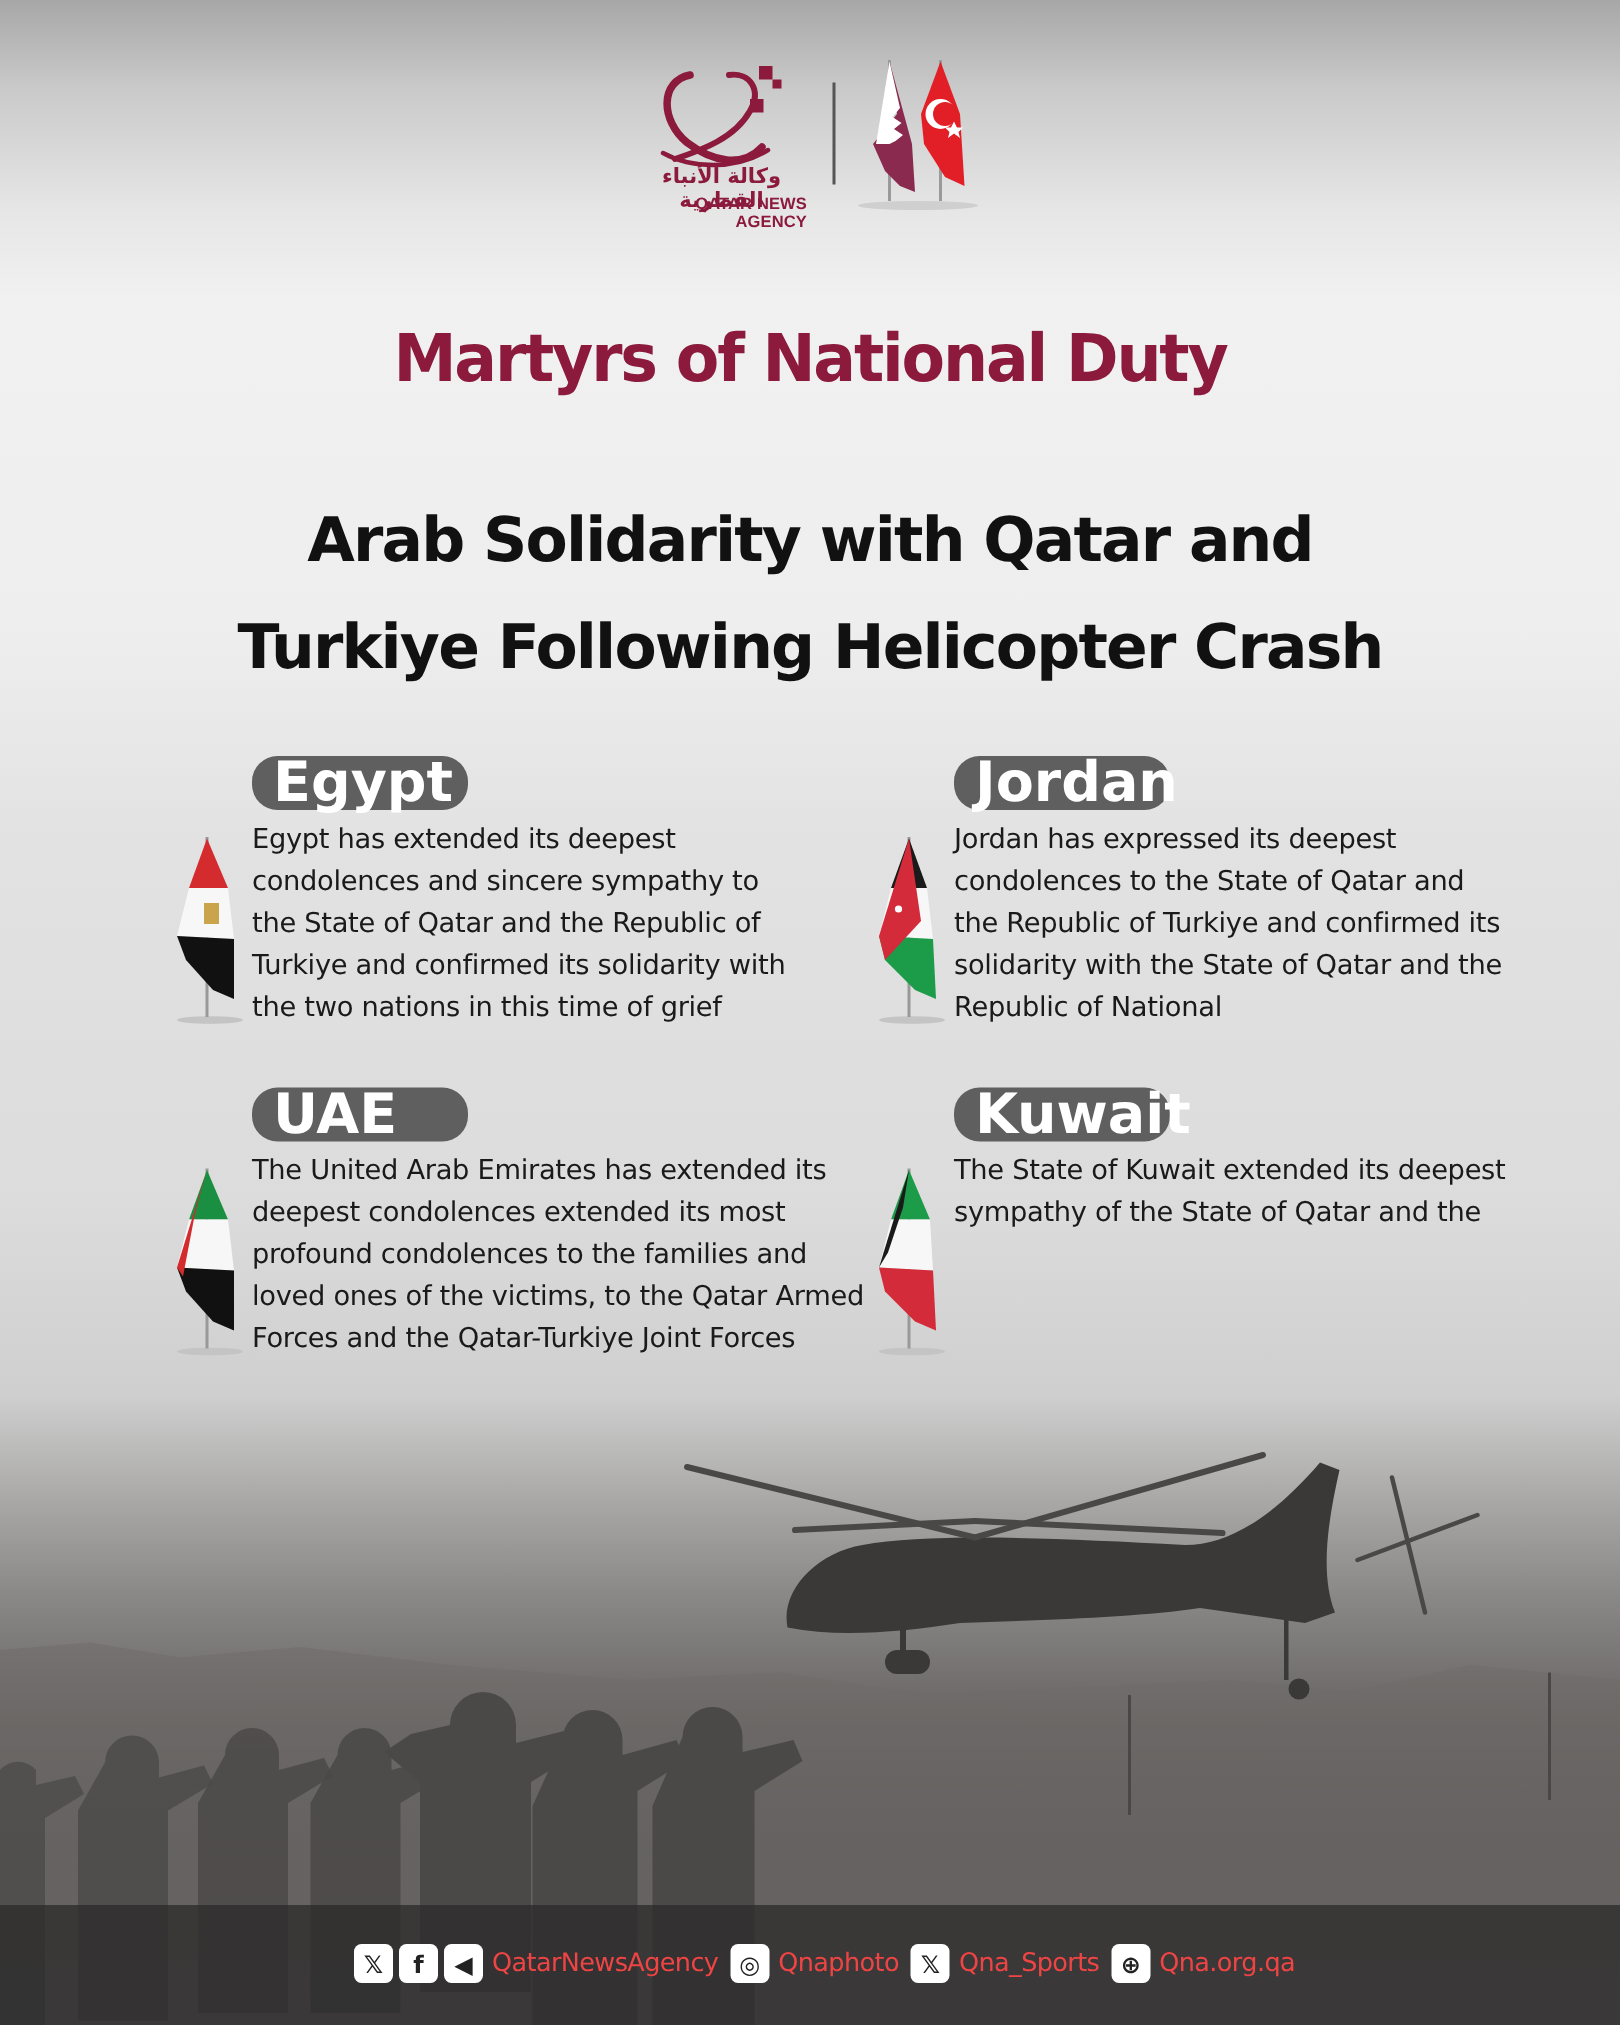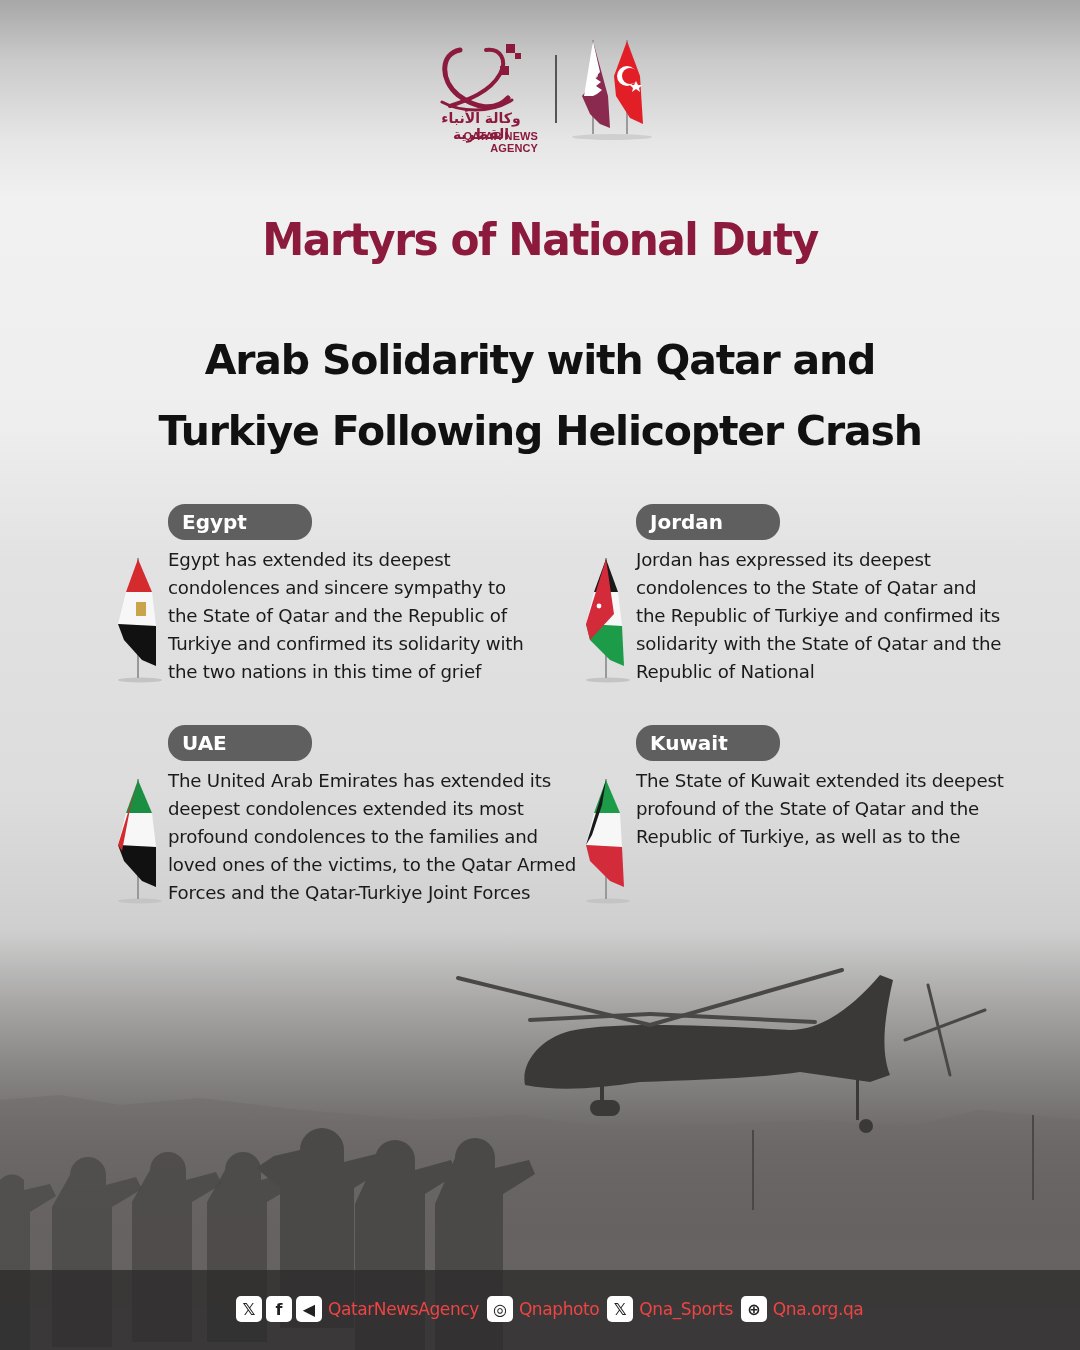--- a/index.html
+++ b/index.html
@@ -31,21 +31,21 @@
     color: #111; font-family: "DejaVu Sans", sans-serif; font-weight: bold;
     font-size: 41px; letter-spacing: -1.2px; margin-top: 36px;
   }
   .subtitle.l1 { top: 300px; }
   .subtitle.l2 { top: 371px; }
 
   .card { position: absolute; width: 430px; height: 190px; }
   .card .flag { position: absolute; left: 0; top: 50px; width: 50px; height: 130px; }
   .card .label {
     position: absolute; left: 52px; top: 0; width: 144px; height: 36px;
-    background: #5f5f5f; color: #fff; font-weight: bold; font-size: 20px;
+    background: #5f5f5f; color: #fff; font-weight: bold; font-size: 37px;
     line-height: 36px; padding-left: 14px; box-sizing: border-box;
     font-family: "DejaVu Sans", sans-serif;
     border-radius: 17px;
   }
   .card .body {
     position: absolute; left: 52px; top: 42px; width: 380px;
     color: #1a1a1a; font-size: 18.2px; line-height: 28px; letter-spacing: -0.2px;
     font-family: "DejaVu Sans", sans-serif;
   }
   .card .body span { display: block; white-space: nowrap; }
@@ -163,22 +163,21 @@
     <ellipse cx="24" cy="126" rx="22" ry="2.5" fill="#c4c4c4"></ellipse>
     <line x1="22" y1="4" x2="22" y2="124" stroke="#999" stroke-width="2"></line>
     <path d="M22 5 L36 38 L10 38 Z" fill="#1c9b48"></path>
     <path d="M10 38 L36 38 L38 72 L2 70 Z" fill="#f7f7f7"></path>
     <path d="M2 70 L38 72 L40 112 L26 106 L6 86 Z" fill="#d42b3a"></path>
     <path d="M22 5 L2 70 L8 60 L18 30 Z" fill="#1a1a1a"></path>
   </svg>
   <div class="label">Kuwait</div>
   <div class="body">
     <span>The State of Kuwait extended its deepest</span>
-    <span>profound of the State of Qatar and the</span>
-    <span>Republic of Turkiye, as well as to the</span>
+    <span>sympathy of the State of Qatar and the</span>
   </div>
 </div>
 
 <svg class="photo" viewBox="0 940 1080 410">
   <defs>
     <linearGradient id="hz" x1="0" y1="0" x2="0" y2="1">
       <stop offset="0" stop-color="#7a7675" stop-opacity="0"></stop>
       <stop offset="1" stop-color="#7a7675" stop-opacity="0.6"></stop>
     </linearGradient>
   </defs>

